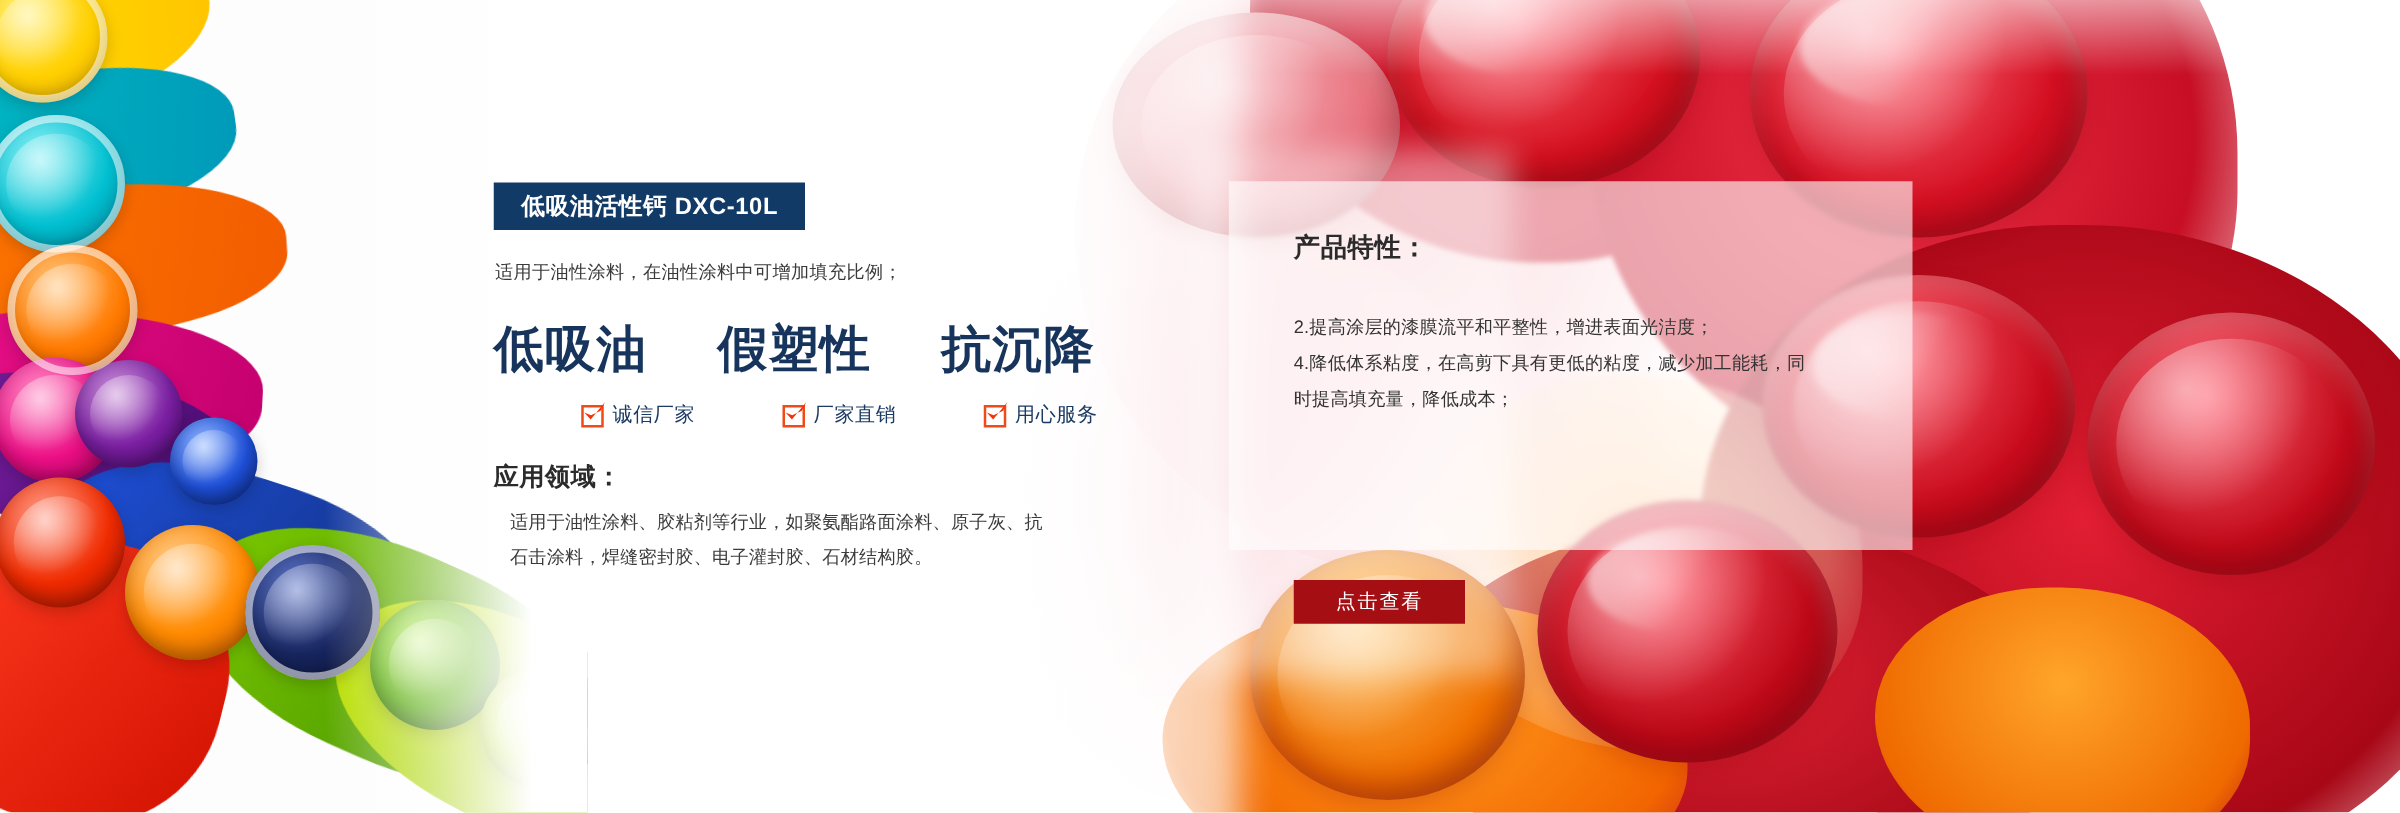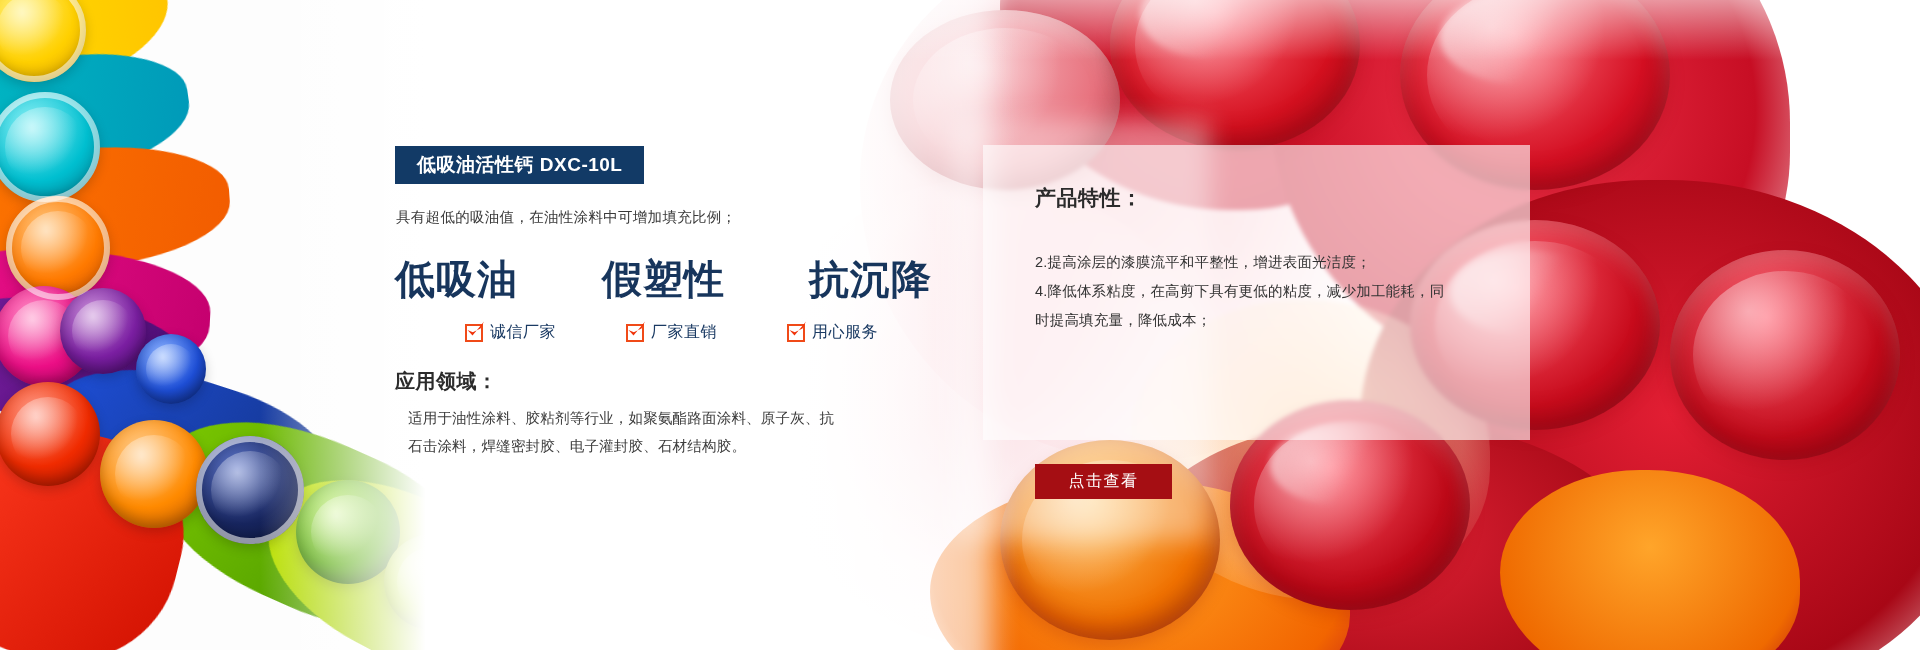--- a/index.html
+++ b/index.html
@@ -67,21 +67,21 @@
   }
 
   .subline {
     position:absolute; left:1px; top:208px;
     font-size:14.5px; color:#3a3a3a; letter-spacing:.3px;
     white-space:nowrap;
   }
 
   .headline {
     position:absolute; left:0px; top:252px;
-    font-family:Liberation Mono, monospace;
+    font-family:Liberation Serif, serif;
     font-size:40px; font-weight:bold; color:#17355C;
     letter-spacing:1px; white-space:nowrap;
   }
   .headline span { display:inline-block; }
   .headline .gap { width:34px; }
 
   .checks {
     position:absolute; left:22px; top:322px;
     display:flex; align-items:center; gap:22px;
   }
@@ -196,21 +196,21 @@
     <div style="position:absolute;left:0;top:0;width:220px;height:650px;background:linear-gradient(90deg,#ffffff,rgba(255,255,255,0));"></div>
     <div style="position:absolute;left:0;top:0;width:1120px;height:60px;background:linear-gradient(180deg,rgba(255,255,255,.55),rgba(255,255,255,0));"></div>
   </div>
 
   <div class="left-col">
 
     <div class="title-badge">
       <span>低吸油活性钙 DXC-10L</span>
     </div>
 
-    <div class="subline">具有超低的吸油值，在油性涂料中可增加填充比例；</div>
+    <div class="subline">适用于油性涂料，在油性涂料中可增加填充比例；</div>
 
     <div class="headline">
       <span>低吸油</span>
       <span class="gap"></span>
       <span>假塑性</span>
       <span class="gap"></span>
       <span>抗沉降</span>
     </div>
 
     <div class="checks">

